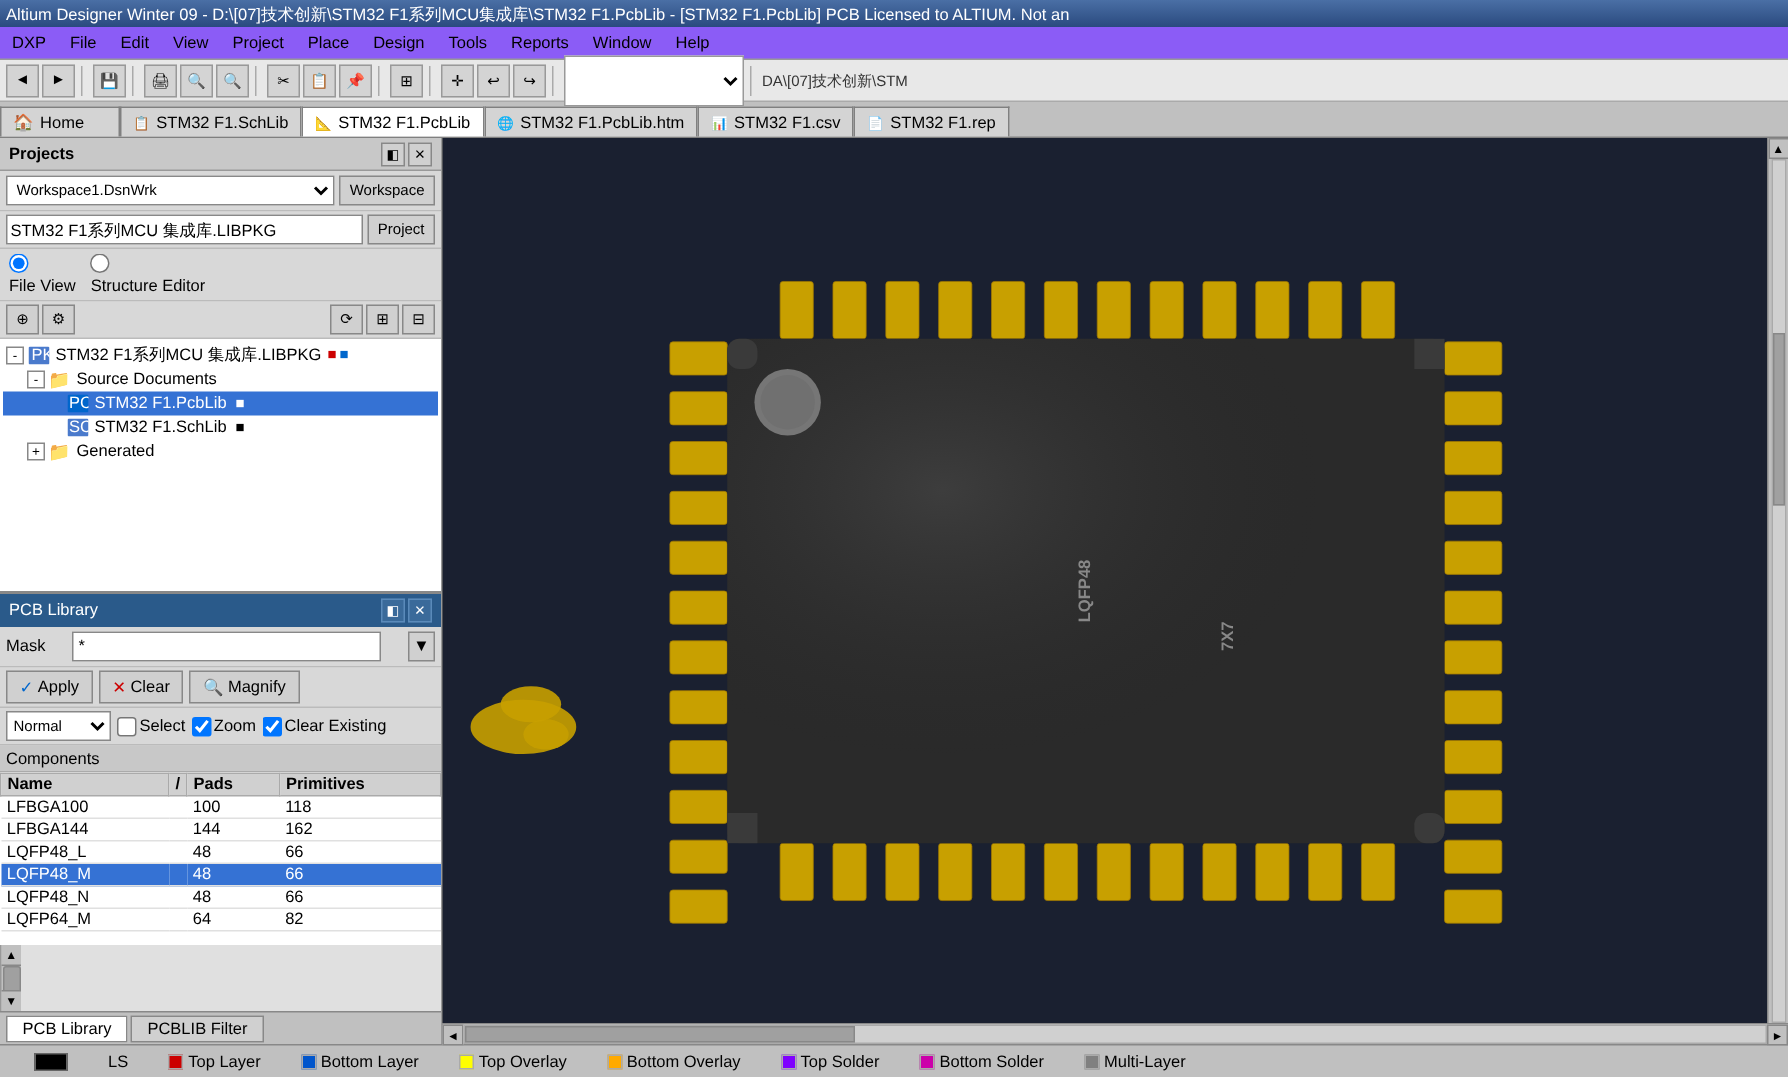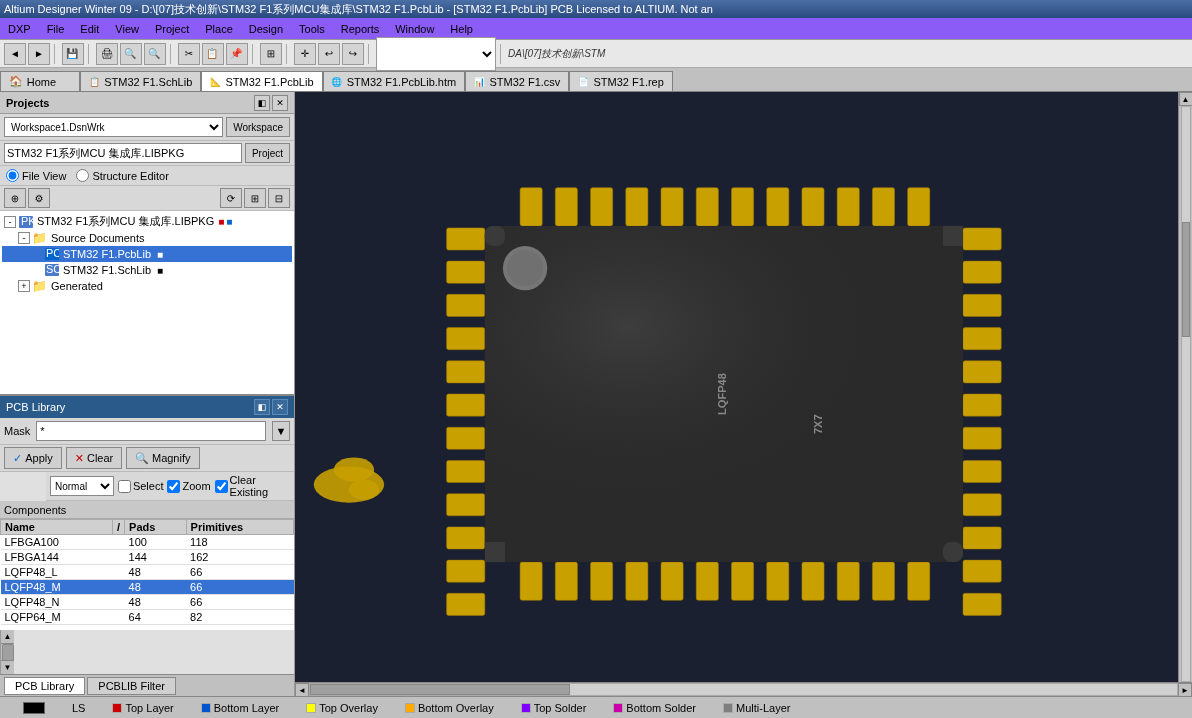--- a/index.html
+++ b/index.html
@@ -176,21 +176,21 @@
 
     
     #radio-row {
       display: flex;
       padding: 3px 6px;
       gap: 10px;
       align-items: center;
       background: #d8d8d8;
       border-bottom: 1px solid #bbb;
     }
-    .radio-opt { display: flex; align-items: flex-end; gap: 3px; cursor: pointer; }
+    .radio-opt { display: flex; align-items: flex-start; gap: 3px; cursor: pointer; flex-direction: column; }
 
     
     #icon-bar {
       display: flex;
       padding: 2px 4px;
       gap: 2px;
       align-items: center;
       background: #d8d8d8;
       border-bottom: 1px solid #bbb;
     }
@@ -246,21 +246,21 @@
       color: #fff;
       display: flex;
       align-items: center;
       padding: 0 6px;
       justify-content: space-between;
     }
     #mask-row {
       display: flex;
       align-items: center;
       padding: 3px 4px;
-      gap: 6px;
+      gap: 18px;
       background: #d8d8d8;
       border-bottom: 1px solid #bbb;
     }
     .mask-label { font-size: 11px; }
     .mask-input {
       flex: 1;
       height: 20px;
       border: 1px solid #888;
       background: #fff;
       font-size: 11px;
@@ -290,21 +290,20 @@
       display: flex; align-items: center; gap: 3px;
       font-size: 11px;
     }
     #normal-row {
       display: flex;
       align-items: center;
       padding: 2px 4px;
       gap: 4px;
       background: #d8d8d8;
       border-bottom: 1px solid #bbb;
-      margin-left: 46px;
     }
     .normal-combo {
       height: 20px; width: 70px;
       border: 1px solid #888;
       background: #fff; font-size: 10px;
     }
     .checkbox-item { display: flex; align-items: center; gap: 2px; cursor: pointer; font-size: 11px; }
 
     
     #components-section {
@@ -479,21 +478,21 @@
   <div class="tb-btn">⊞</div>
   <div class="tb-sep"></div>
   <div class="tb-btn">✛</div>
   <div class="tb-btn">↩</div>
   <div class="tb-btn">↪</div>
   <div class="tb-sep"></div>
   <select class="tb-combo">
     <option>(Not Saved)</option>
   </select>
   <div class="tb-sep"></div>
-  <span style="font-size:10px; color:#333;font-style:italic;">DA\[07]技术创新\STM</span>
+  <span style="font-size:10px; color:#333;">DA\[07]技术创新\STM</span>
 </div>
 
 <div id="doctabs">
   <div class="doc-tab">
     <span style="color:#4a90d9;">🏠</span>
     <span>Home</span>
   </div>
   <div class="doc-tab">
     <span style="color:#4a90d9; font-size:9px;">📋</span>
     <span>STM32 F1.SchLib</span>

